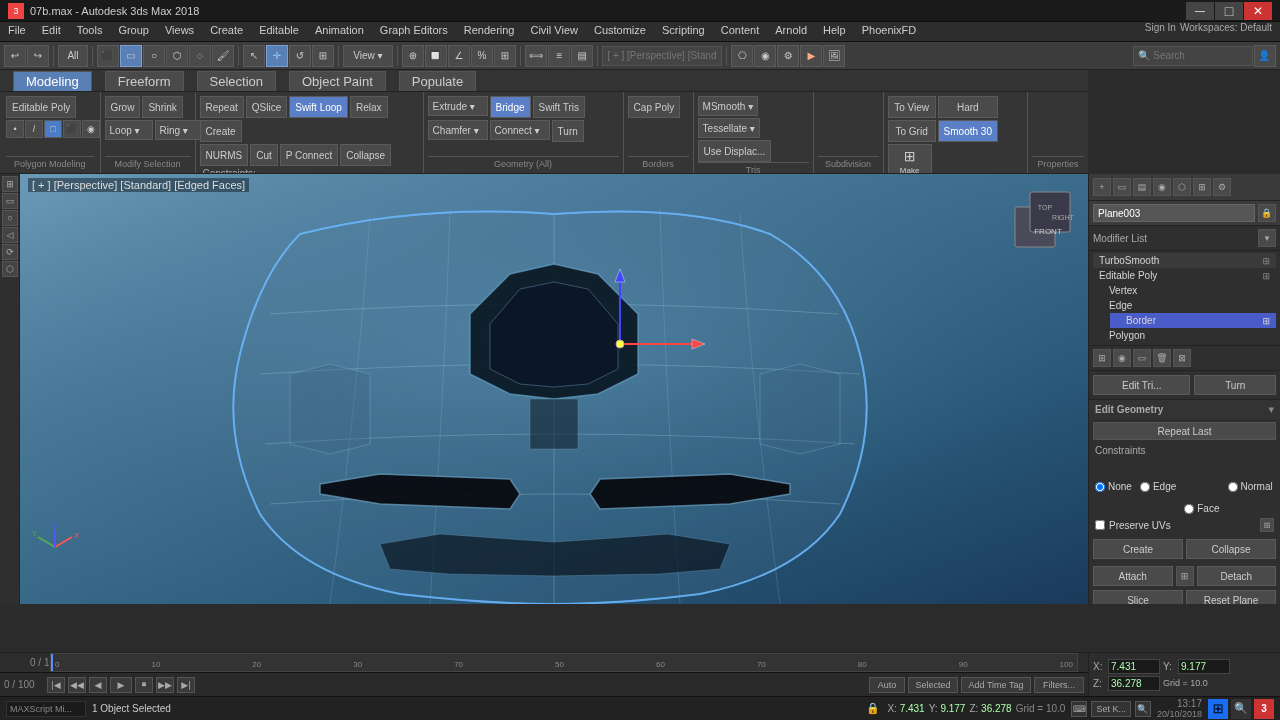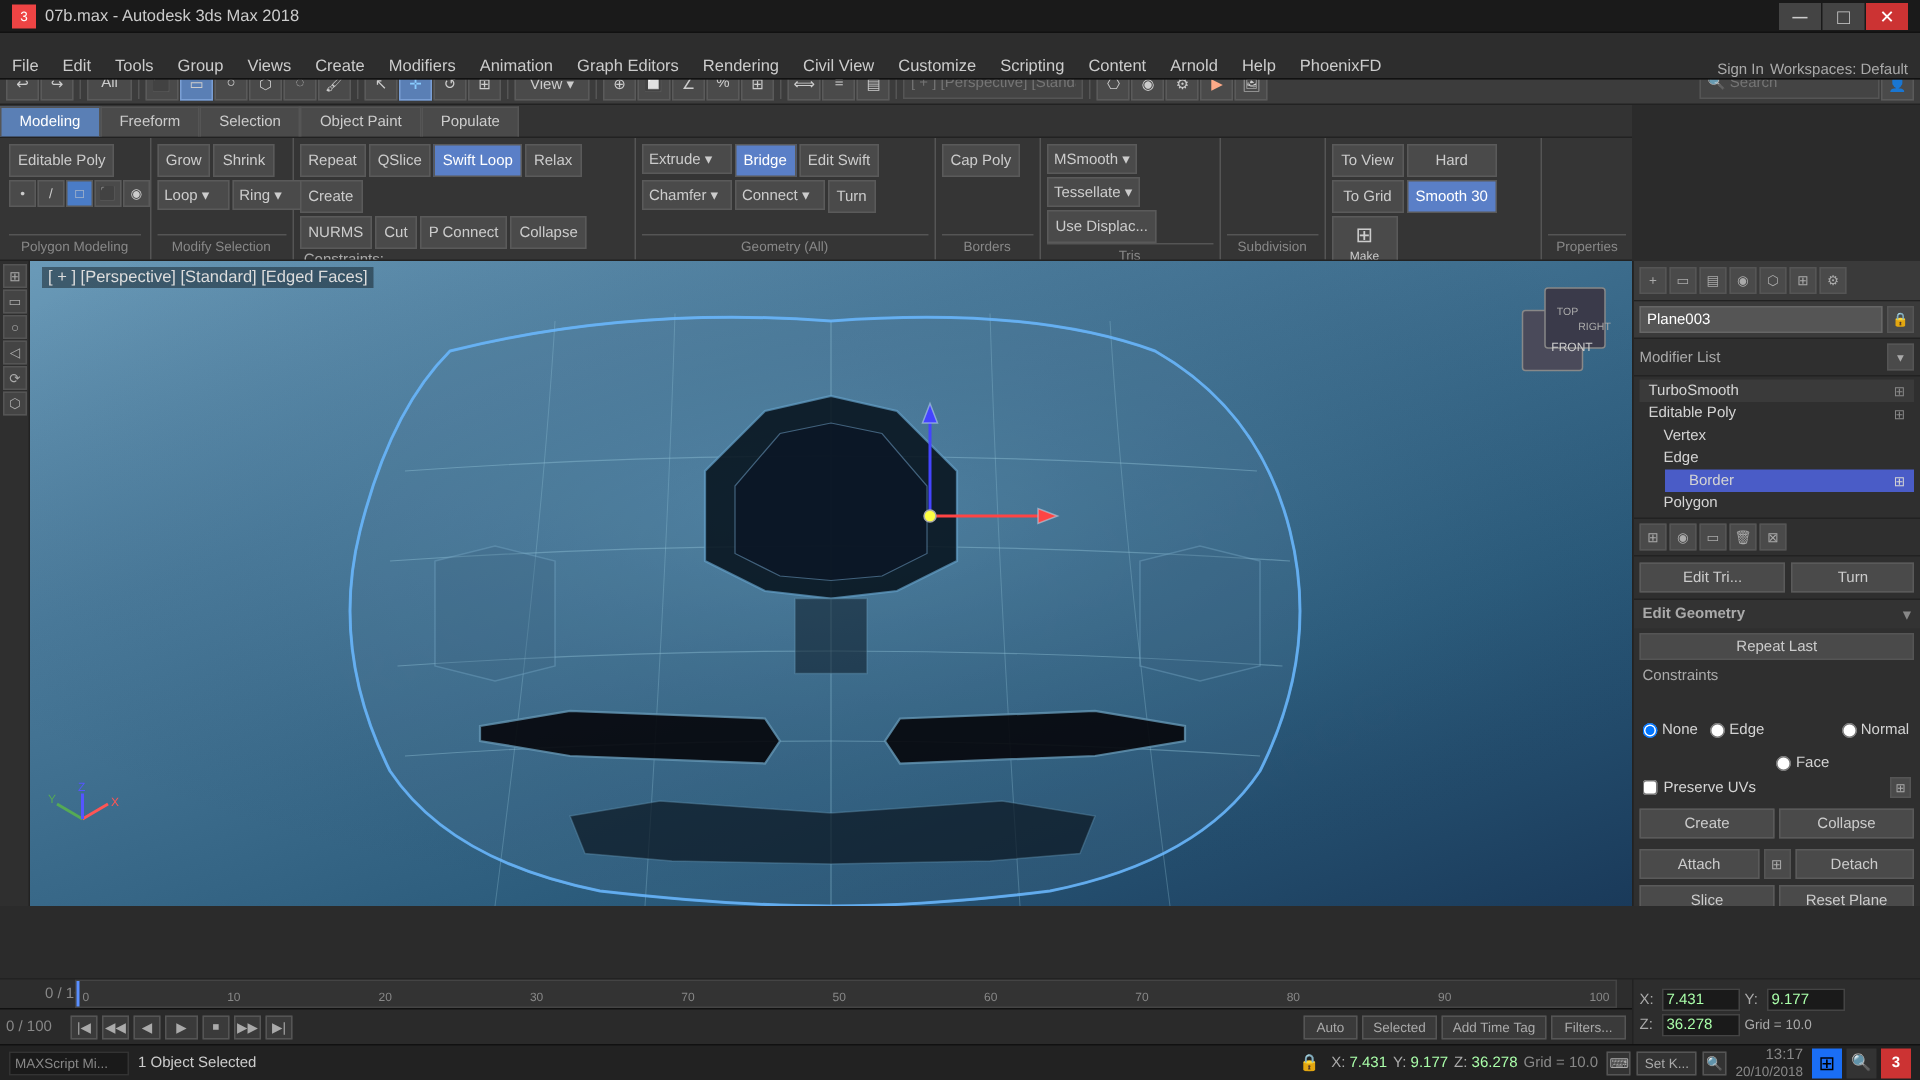--- a/index.html
+++ b/index.html
@@ -113,27 +113,27 @@
       background: #2a2a2a;
       border-top: 1px solid #111;
       display: flex;
       align-items: center;
       padding: 0 6px;
       gap: 4px;
     }
     .model-tab {
       height: 20px;
       padding: 0 12px;
-      font-size: 10px;
+      font-size: 13px;
       background: #4a4a4a;
       border: 1px solid #555;
       border-bottom: none;
       cursor: pointer;
       color: #ccc;
-      display: flex; align-items: center;
+      display: flex; align-items: center; margin-left: 13px;
     }
     .model-tab.active { background: #5a7fb5; color: #fff; }
 
     
     #main-area {
       position: absolute;
       top: 0; left: 0;
       width: 1280px;
       height: 720px;
     }
@@ -160,28 +160,28 @@
       <span style="width:16px;height:16px;background:#e44;display:inline-block;font-size:9px;color:#fff;display:flex;align-items:center;justify-content:center;">3</span>
       <span>07b.max - Autodesk 3ds Max 2018</span>
     </div>
     <div style="display:flex;gap:1px;">
       <button style="width:28px;height:18px;background:#444;border:none;color:#ccc;cursor:pointer;font-size:14px;">─</button>
       <button style="width:28px;height:18px;background:#444;border:none;color:#ccc;cursor:pointer;font-size:14px;">□</button>
       <button style="width:28px;height:18px;background:#c33;border:none;color:#fff;cursor:pointer;font-size:12px;">✕</button>
     </div>
   </div>
 
-  <div id="menubar" style="position:absolute;top:22px;left:0;width:1280px;height:31px;background:#2d2d2d;display:flex;align-items:flex-end;border-bottom:1px solid #111;z-index:99;">
+  <div id="menubar" style="position:absolute;top:22px;left:0;width:1280px;height:20px;background:#2d2d2d;display:flex;align-items:flex-start;border-bottom:1px solid #111;z-index:99;">
     <div class="menu-item">File</div>
     <div class="menu-item">Edit</div>
     <div class="menu-item">Tools</div>
     <div class="menu-item">Group</div>
     <div class="menu-item">Views</div>
     <div class="menu-item">Create</div>
-    <div class="menu-item">Modifiers</div>
+    <div class="menu-item">Editable</div>
     <div class="menu-item">Animation</div>
     <div class="menu-item">Graph Editors</div>
     <div class="menu-item">Rendering</div>
     <div class="menu-item">Civil View</div>
     <div class="menu-item">Customize</div>
     <div class="menu-item">Scripting</div>
     <div class="menu-item">Content</div>
     <div class="menu-item">Arnold</div>
     <div class="menu-item">Help</div>
     <div class="menu-item">PhoenixFD</div>
@@ -292,21 +292,21 @@
           <button class="r-btn">Collapse</button>
           <span style="font-size:10px;color:#aaa;display:flex;align-items:center;padding:0 3px;">Constraints:</span>
         </div>
 
       </div>
 
       <div style="display:flex;flex-direction:column;padding:4px 4px;min-width:200px;border-right:1px solid #555;">
         <div style="display:flex;gap:2px;flex-wrap:wrap;">
           <button class="r-dropdown">Extrude ▾</button>
           <button class="r-btn" style="background:#5a7fc7;color:#fff;">Bridge</button>
-          <button class="r-btn">Edit Swift</button>
+          <button class="r-btn">Swift Tris</button>
         </div>
         <div style="display:flex;gap:2px;margin-top:2px;">
           <button class="r-dropdown">Chamfer ▾</button>
           <button class="r-dropdown">Connect ▾</button>
           <button class="r-btn">Turn</button>
         </div>
         <div style="font-size:9px;color:#888;text-align:center;margin-top:auto;border-top:1px solid #555;padding-top:2px;">Geometry (All)</div>
       </div>
 
       <div style="display:flex;flex-direction:column;padding:4px 4px;min-width:70px;border-right:1px solid #555;">

